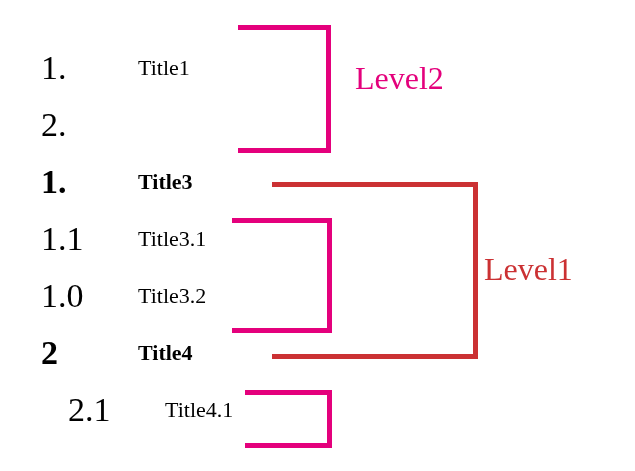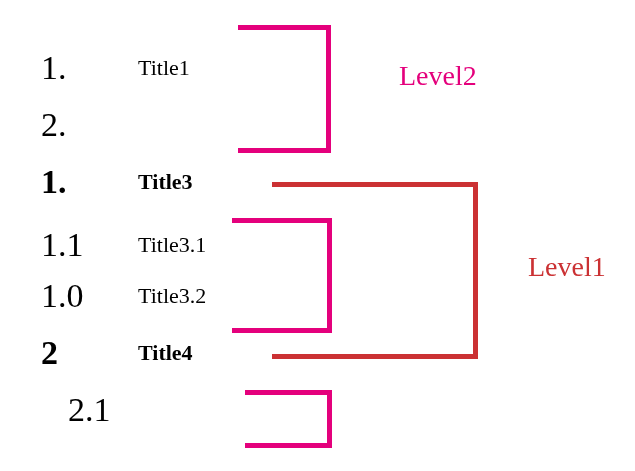--- a/index.html
+++ b/index.html
@@ -57,24 +57,23 @@
   .bracket.magenta {
     border-color: #e4007c;
   }
   .bracket.red {
     border-color: #cb3133;
   }
 
   
   .level-label {
     position: absolute;
-    font-size: 28px;
+    font-size: 32px;
     line-height: 1;
     white-space: nowrap;
-    margin-left: 44px;
   }
   .level-label.magenta { color: #e4007c; }
   .level-label.red     { color: #cb3133; }
 </style>
 </head>
 <body>
 
 <div id="canvas">
 
   <div class="row" style="top:39px;">
@@ -84,37 +83,38 @@
 
   <div class="row" style="top:96px;">
     <span class="num">2.</span>
   </div>
 
   <div class="row bold" style="top:153px;">
     <span class="num">1.</span>
     <span class="title">Title3</span>
   </div>
 
-  <div class="row" style="top:216px;">
+  <div class="row" style="top:210px;">
     <span class="num">1.1</span>
     <span class="title">Title3.1</span>
   </div>
 
   <div class="row" style="top:267px;">
     <span class="num">1.0</span>
     <span class="title">Title3.2</span>
   </div>
 
   <div class="row bold" style="top:324px;">
     <span class="num">2</span>
     <span class="title">Title4</span>
   </div>
 
   <div class="row" style="top:381px;margin-left:27px;">
     <span class="num">2.1</span>
+    <span class="title">Title4.1</span>
   </div>
 
   <div class="bracket magenta" style="left:238px; top:25px; width:93px; height:128px; border-width:5px;"></div>
 
   <div class="bracket red" style="left:272px; top:182px; width:206px; height:177px; border-width:5px;"></div>
 
   <div class="bracket magenta" style="left:232px; top:218px; width:100px; height:115px; border-width:5px;"></div>
 
   <div class="bracket magenta" style="left:245px; top:390px; width:87px; height:58px; border-width:5px;"></div>
 

